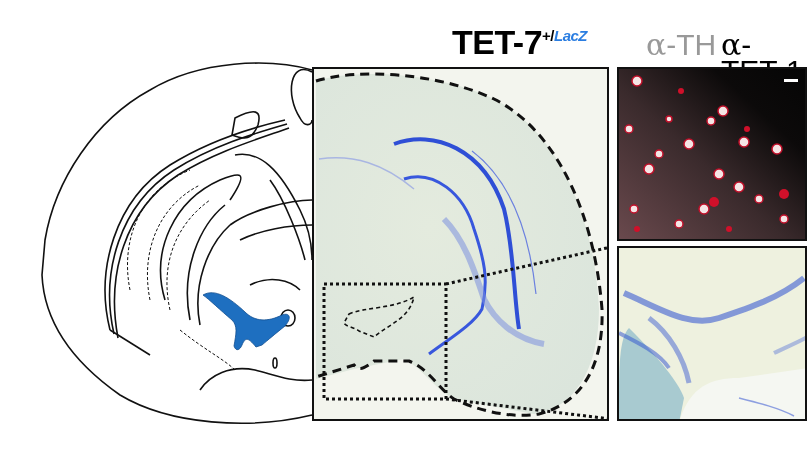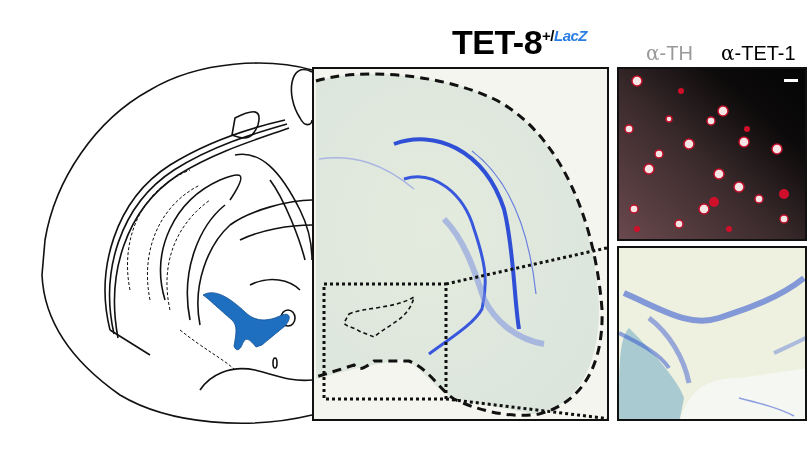--- a/index.html
+++ b/index.html
@@ -1,29 +1,29 @@
 <!DOCTYPE html>
 <html><head>
 <meta charset="utf-8">
 <style>
   html, body { margin:0; padding:0; background:#ffffff; }
   body { width:808px; height:455px; position:relative; overflow:hidden; font-family:"Liberation Sans", sans-serif; }
   .title { position:absolute; left:452px; top:22px; font-weight:bold; font-size:34px; color:#000; letter-spacing:-0.5px; line-height:40px; }
   .title sup { font-size:15px; position:relative; top:-6px; vertical-align:top; }
   .title .lacz { color:#2a7de1; font-style:italic; }
-  .lbl { position:absolute; top:40px; font-size:20px; line-height:26px; }
+  .lbl { position:absolute; top:32px; font-size:30px; line-height:26px; }
   .alpha { font-family:"DejaVu Serif", serif; }
   .frame { position:absolute; border:2.5px solid #111; box-sizing:border-box; overflow:hidden; }
   svg { display:block; }
 </style>
 </head>
 <body>
 
 <div class="title">
-  <span>TET-8</span><sup><span>+/</span><span class="lacz">LacZ</span></sup>
+  <span>TET-7</span><sup><span>+/</span><span class="lacz">LacZ</span></sup>
 </div>
 
 <div class="lbl" style="left:646px;color:#999;">
   <span class="alpha">α</span><span>-TH</span>
 </div>
 <div class="lbl" style="left:721px;color:#000000;">
   <span class="alpha">α</span><span>-TET-1</span>
 </div>
 
 <svg style="position:absolute;left:0;top:0;" width="320" height="455">

